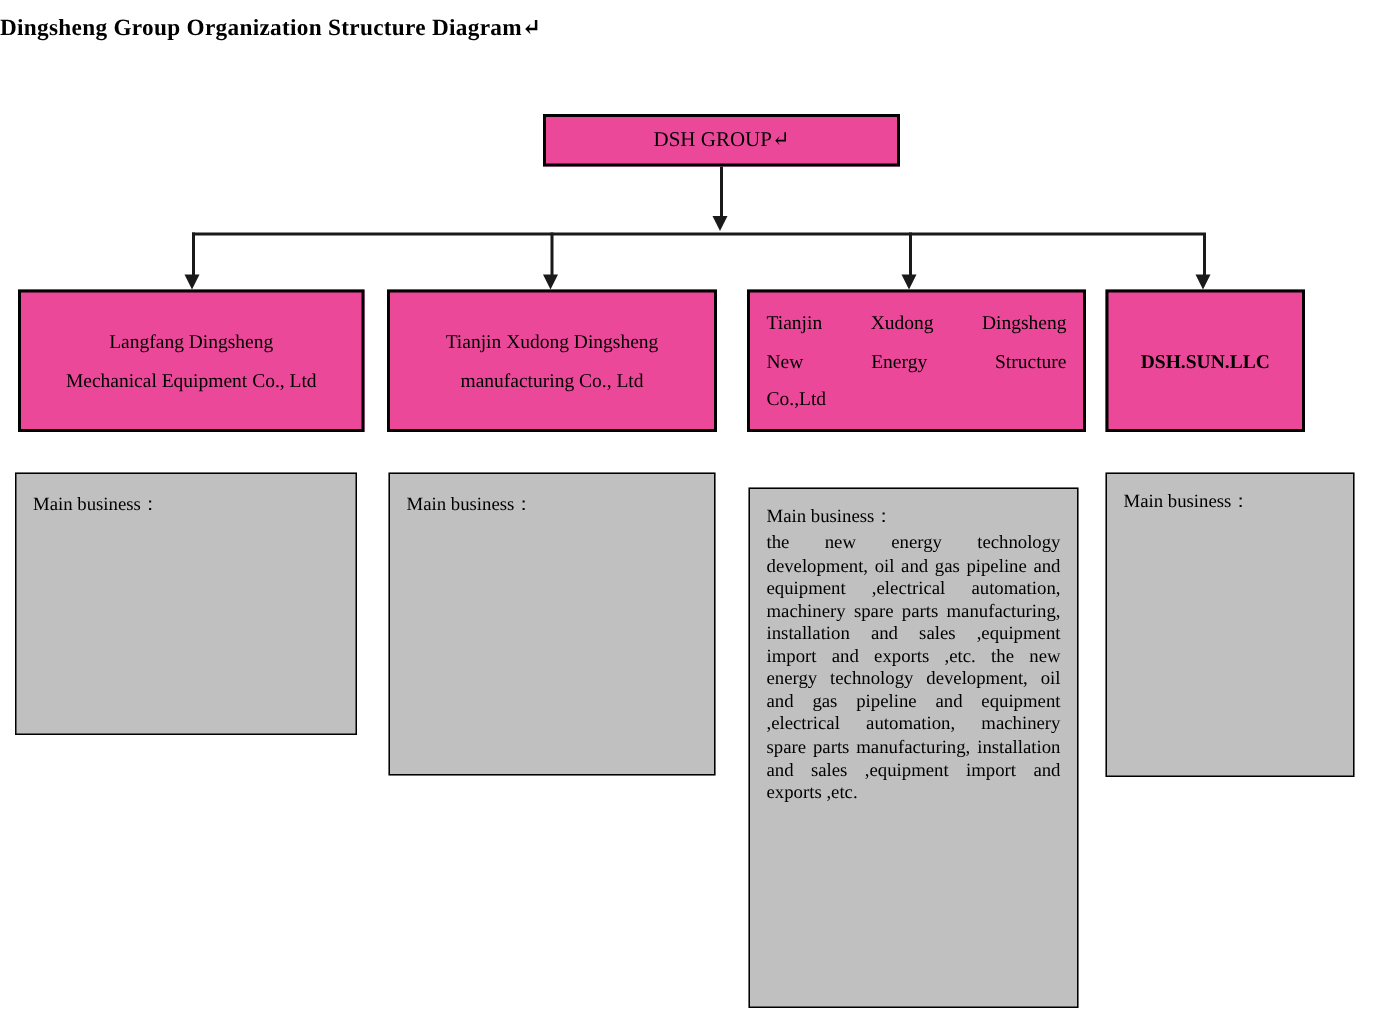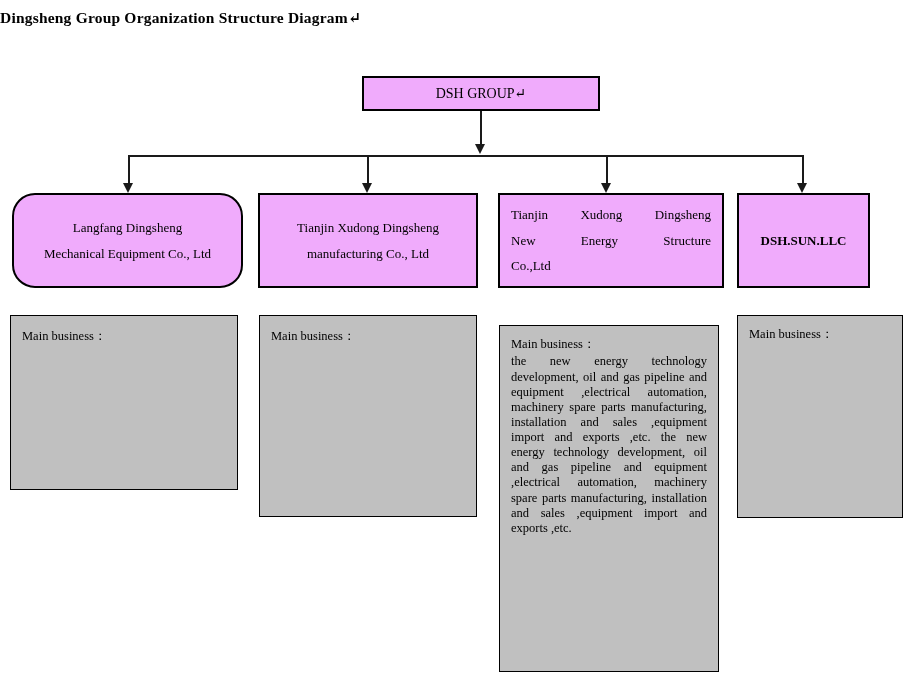--- a/index.html
+++ b/index.html
@@ -23,21 +23,21 @@
     text-align: left;
     font-size: 15.5px;
     font-weight: bold;
     color: #000000;
     letter-spacing: 0.2px;
   }
 
   
   .node-box {
     position: absolute;
-    background: #f0abfc;
+    background: #ec4899;
     border: 2px solid #000000;
     box-sizing: border-box;
     color: #000000;
     font-size: 13px;
     display: flex;
     flex-direction: column;
     justify-content: center;
   }
   .node-box .line {
     display: block;
@@ -125,21 +125,21 @@
 
 <div class="conn vline" style="left:367px; top:155px; height:30px;"></div>
 <div class="arrow-head" style="left:362px; top:183px;"></div>
 
 <div class="conn vline" style="left:606px; top:155px; height:30px;"></div>
 <div class="arrow-head" style="left:601px; top:183px;"></div>
 
 <div class="conn vline" style="left:802px; top:155px; height:30px;"></div>
 <div class="arrow-head" style="left:797px; top:183px;"></div>
 
-<div class="node-box center" style="left:12px; top:193px; width:231px; height:95px;border-radius:23px;">
+<div class="node-box center" style="left:12px; top:193px; width:231px; height:95px;">
   <span class="line">Langfang Dingsheng</span>
   <span class="line">Mechanical Equipment Co., Ltd</span>
 </div>
 
 <div class="node-box center" style="left:258px; top:193px; width:220px; height:95px;">
   <span class="line">Tianjin Xudong Dingsheng</span>
   <span class="line">manufacturing   Co., Ltd</span>
 </div>
 
 <div class="node-box justify" style="left:498px; top:193px; width:226px; height:95px;">

